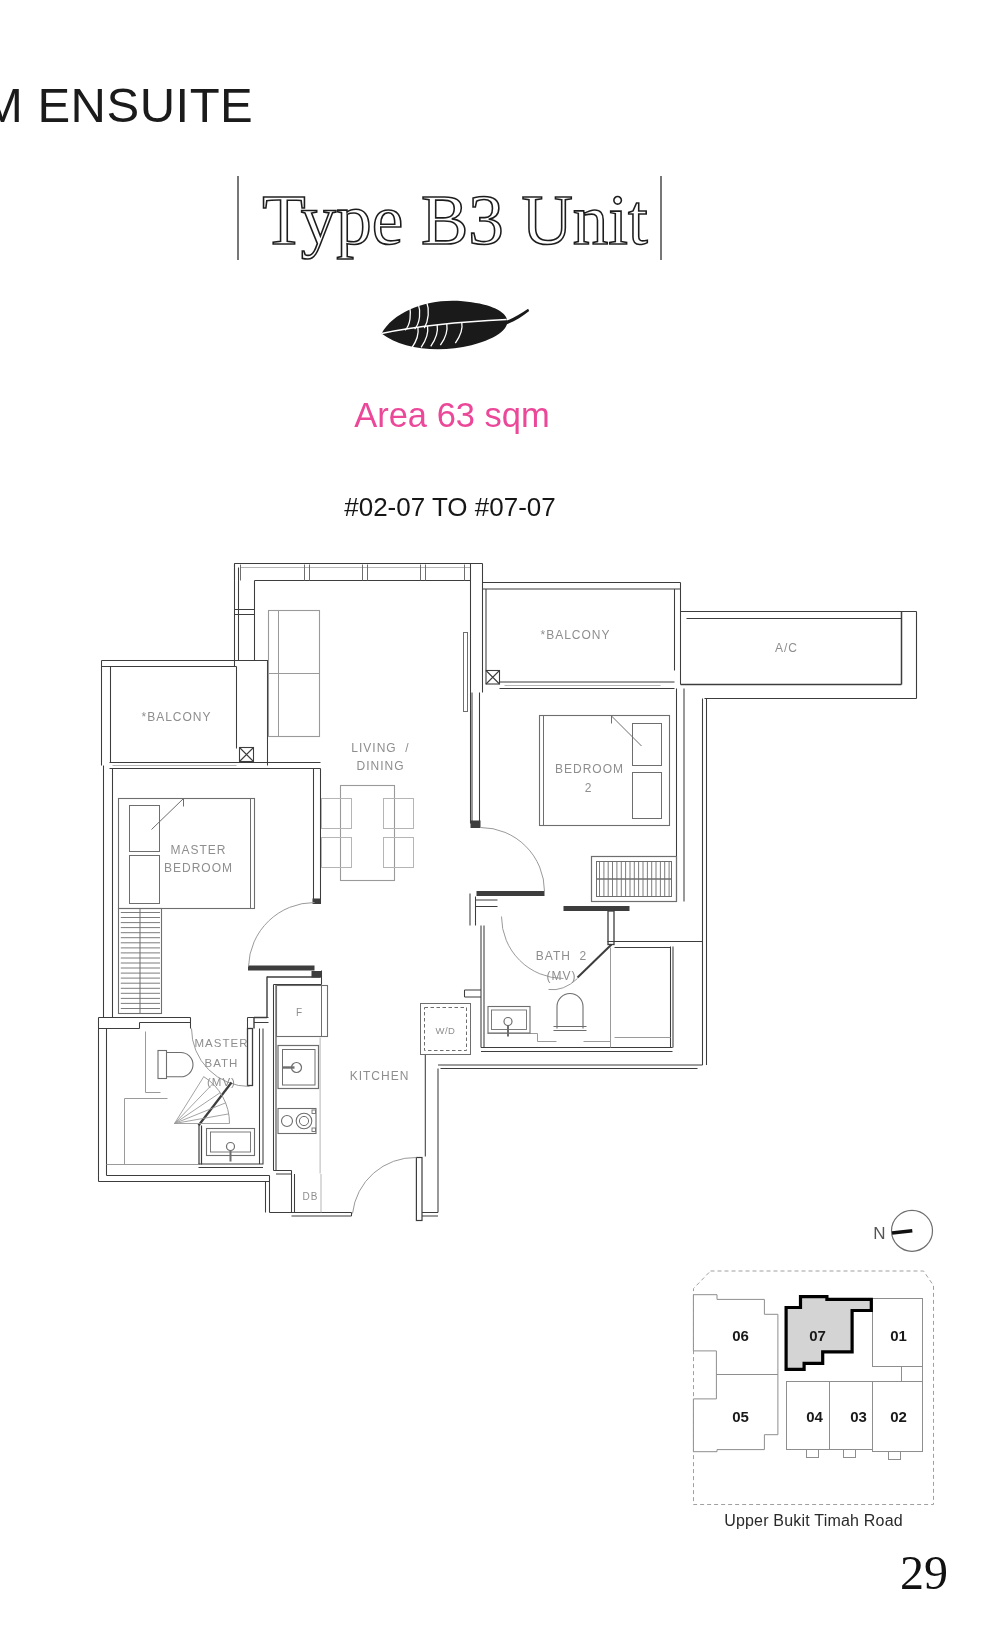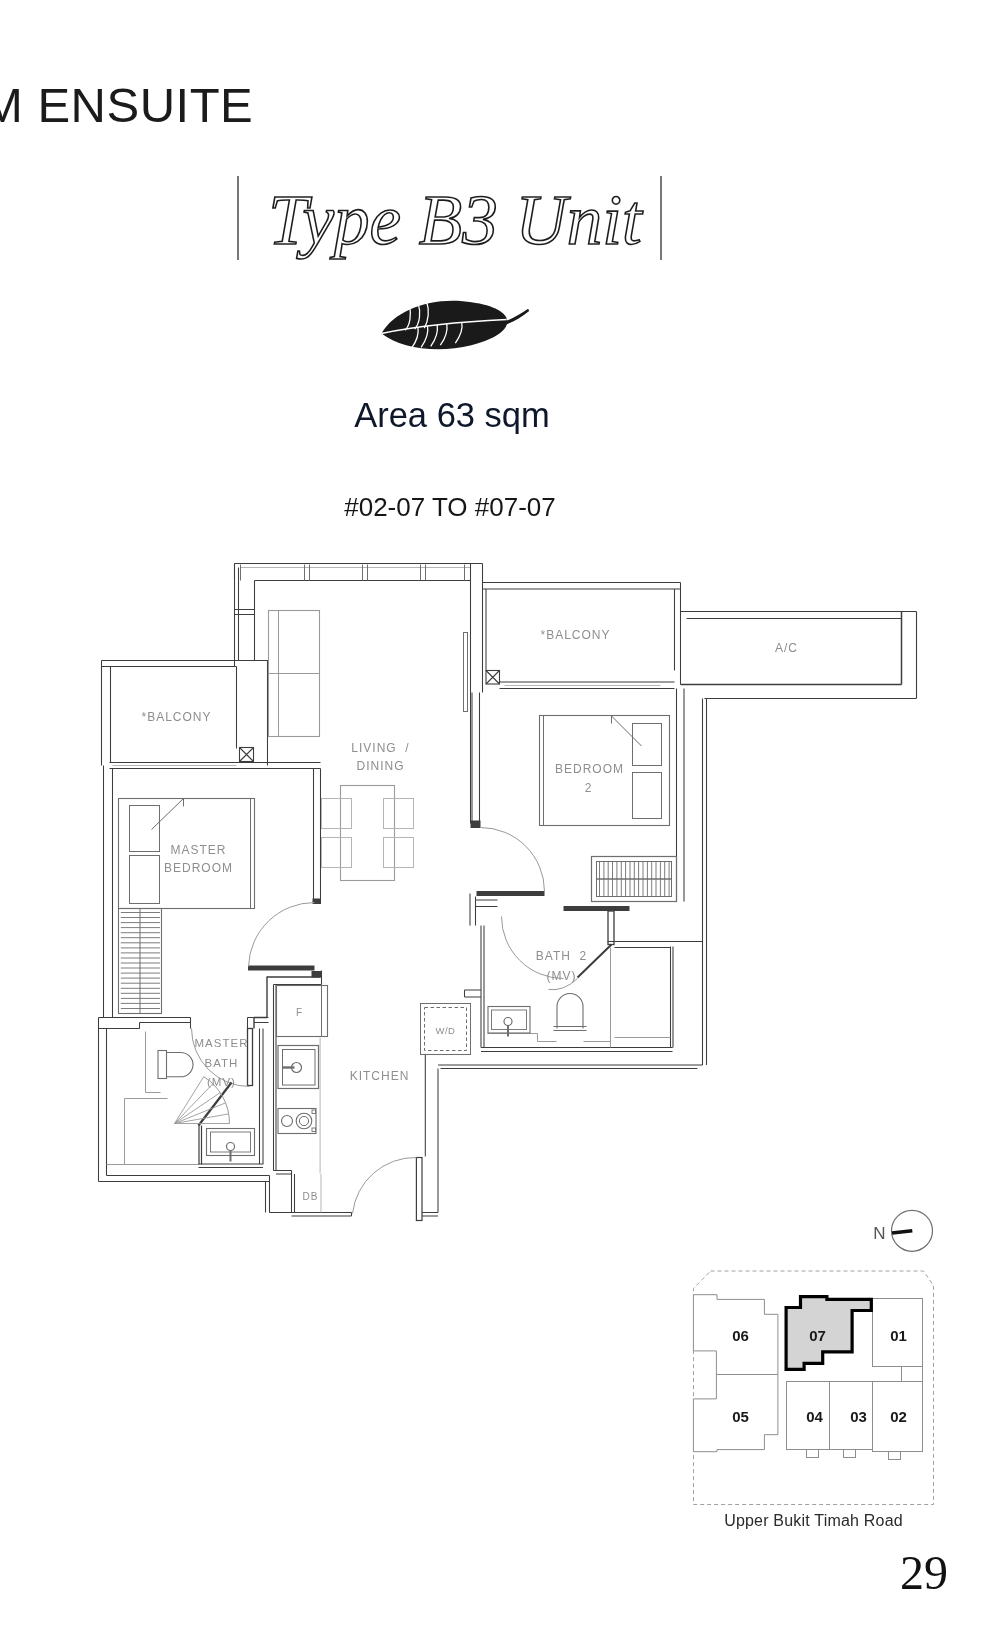--- a/index.html
+++ b/index.html
@@ -9,23 +9,23 @@
 </style>
 </head>
 <body>
 
 <div class="abs" style="left:-18px; top:77px; font-size:49px; letter-spacing:0.5px; color:#1b1b1b; white-space:nowrap;">M ENSUITE</div>
 
 <div class="abs" style="left:237px; top:176px; width:2px; height:84px; background:#777;"></div>
 
 <div class="abs" style="left:660px; top:176px; width:2px; height:84px; background:#777;"></div>
 
-<div class="abs" style="left:240px; top:180px; width:430px; font-size:71px; font-family:'Liberation Serif', serif; font-style:italic; color:transparent; -webkit-text-stroke:1.6px #1d1d1d; text-align:center; white-space:nowrap;">Type B3 Unit</div>
-
-<div class="abs" style="left:0; top:396px; width:904px; text-align:center; font-size:34.5px; color:#0f172a;">Area 63 sqm</div>
+<div class="abs" style="left:240px; top:180px; width:430px; font-size:71px; font-family:'Liberation Serif', serif; color:transparent; -webkit-text-stroke:1.6px #1d1d1d; text-align:center; white-space:nowrap;">Type B3 Unit</div>
+
+<div class="abs" style="left:0; top:396px; width:904px; text-align:center; font-size:34.5px; color:#ec4899;">Area 63 sqm</div>
 
 <div class="abs" style="left:0; top:492px; width:900px; text-align:center; font-size:26px; color:#161616;">#02-07 TO #07-07</div>
 
 <svg class="abs" style="left:0; top:0;" width="1000" height="1626" viewBox="0 0 1000 1626">
 <g transform="translate(450 327) scale(1.07) translate(-450 -327)">
 <path d="M 386 333 C 398 312, 430 300, 462 303 C 485 305, 500 311, 503 319 C 506 327, 497 337, 470 344 C 438 352, 404 347, 386 333 Z" fill="#1a1a1a"></path>
 <path d="M 480 327 C 497 325, 510 319, 523 310 L 524 312 C 512 322, 498 328, 481 330 Z" fill="#1a1a1a"></path>
 <path d="M 386 333 C 420 326, 460 322, 503 320" stroke="#fff" stroke-width="1.4" fill="none"></path>
 <path d="M 412 306 C 414 315, 413 325, 408 330" stroke="#fff" stroke-width="1.2" fill="none"></path>
 <path d="M 420 304 C 423 313, 422 323, 417 329" stroke="#fff" stroke-width="1.2" fill="none"></path>

